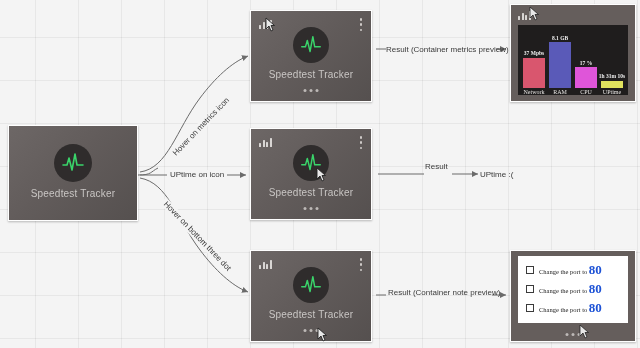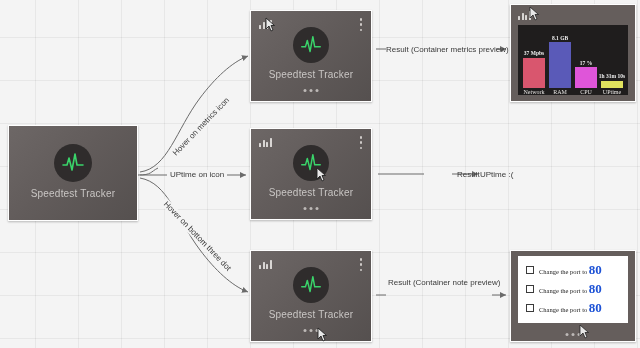--- a/index.html
+++ b/index.html
@@ -251,23 +251,23 @@
       <b></b>
       <b></b>
     </div>
 </div>
 
 <div class="wire-label rot-up" style="left:172px;top:152px;">Hover on metrics icon</div>
 <div class="wire-label" style="left:167px;top:170px;">UPtime on icon</div>
 <div class="wire-label rot-dn" style="left:163px;top:196px;">Hover on bottom three dot</div>
 
 <div class="plain-label" style="left:386px;top:45px;">Result (Container metrics preview)</div>
-<div class="plain-label" style="left:425px;top:170px;margin-left:32px;">Result</div>
+<div class="plain-label" style="left:425px;top:162px;">Result</div>
 <div class="plain-label" style="left:480px;top:170px;">UPtime :(</div>
-<div class="plain-label" style="left:388px;top:278px;">Result (Container note preview)</div>
+<div class="plain-label" style="left:388px;top:288px;">Result (Container note preview)</div>
 
 <div class="panel" id="metrics-panel">
   <div class="panel-head">
     <div class="icon-metrics">
         <i></i>
         <i></i>
         <i></i>
         <i></i>
       </div>
   </div>

